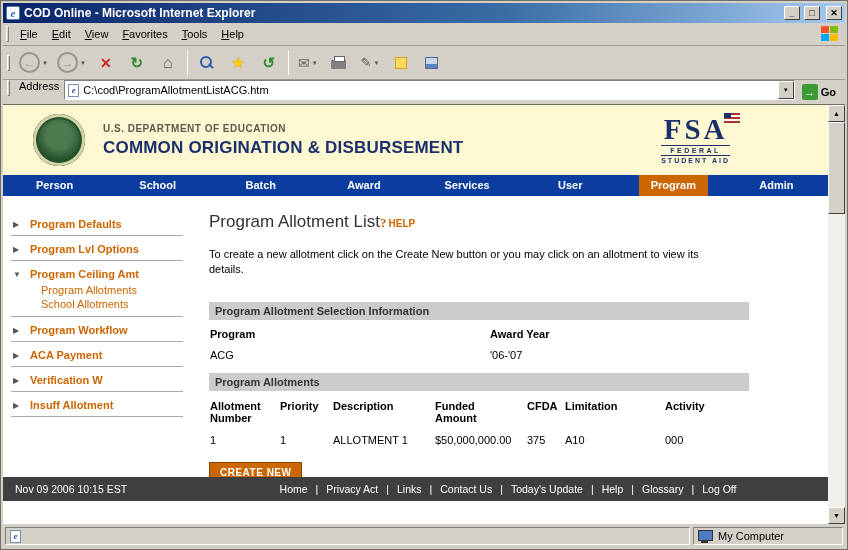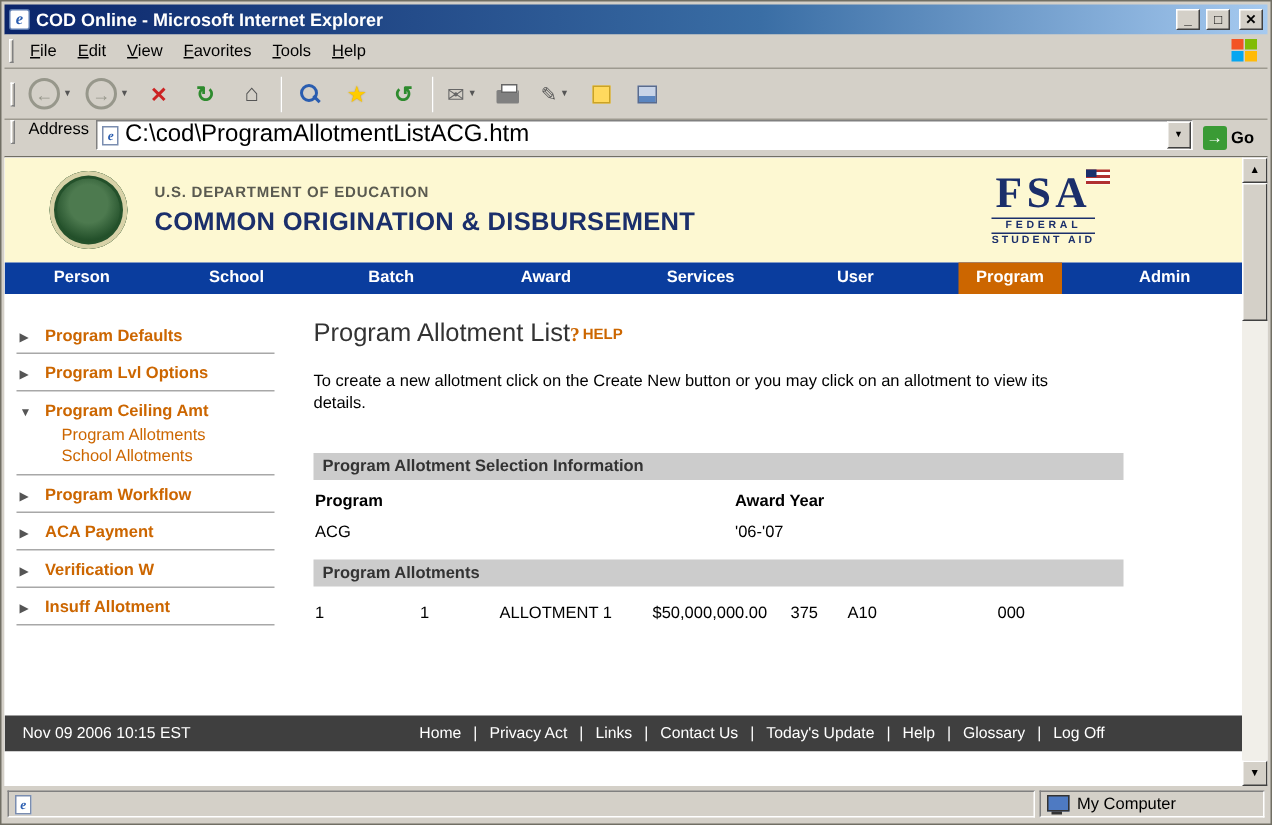--- a/index.html
+++ b/index.html
@@ -62,21 +62,21 @@
          box-shadow:inset 0 -4px 0 #5a85c0; }
 
   
   .addressbar { height:25px; flex:0 0 25px; display:flex; padding:0 3px; gap:5px;
                 border-bottom:1px solid #716f64; background:#d4d0c8; font-size:11px; }
   .addr-input { flex:1; height:20px; background:#fff; border:1px solid;
                 border-color:#808080 #fff #fff #808080; display:flex; align-items:center;
                 padding-left:3px; gap:4px; }
   .docicon { width:11px; height:13px; background:#fff; border:1px solid #7a8db0; flex:0 0 11px;
              color:#2a5db0; font:bold italic 9px/11px "Liberation Serif",serif; text-align:center; }
-  .addr-text { border:none; outline:none; flex:1; font-size:16px; font-family:"Liberation Sans",sans-serif;
+  .addr-text { border:none; outline:none; flex:1; font-size:11px; font-family:"Liberation Sans",sans-serif;
                height:16px; }
   .addr-drop { width:16px; height:18px; background:#d4d0c8; border:1px solid;
                border-color:#fff #404040 #404040 #fff; font-size:6px; padding:0; }
   .go-btn { display:flex; align-items:center; gap:3px; background:none; border:none; padding:0 6px 0 2px;
             font-size:11px; font-weight:bold; }
   .go-tile { width:16px; height:16px; background:#3a9b35; border-radius:2px; color:#fff;
              font-size:11px; font-weight:bold; line-height:16px; text-align:center; }
 
   
   .viewport { flex:1; display:flex; background:#fff; overflow:hidden; }
@@ -366,30 +366,40 @@
           <div class="section-bar">Program Allotment Selection Information</div>
           <div class="sel-grid">
             <div class="sel-label">Program</div>
             <div class="sel-label">Award Year</div>
             <div>ACG</div>
             <div>'06-'07</div>
           </div>
 
           <div class="section-bar">Program Allotments</div>
           <div>
+            <div class="at-head">
+              <div class="w-allot">Allotment Number</div>
+              <div>Priority</div>
+              <div>Description</div>
+              <div class="w-fund">Funded Amount</div>
+              <div>CFDA</div>
+              <div>Limitation</div>
+              <div>Activity</div>
+            </div>
             <div class="at-row">
               <div>1</div>
               <div>1</div>
               <div>ALLOTMENT 1</div>
               <div>$50,000,000.00</div>
               <div>375</div>
               <div>A10</div>
               <div>000</div>
             </div>
           </div>
+          <button class="create-btn">CREATE NEW</button>
         </div>
       </div>
 
       <div class="site-footer">
         <span class="timestamp">Nov 09 2006 10:15 EST</span>
         <span class="footer-links">
           <a>Home</a>
           <span class="f-sep">|</span>
           <a>Privacy Act</a>
           <span class="f-sep">|</span>

